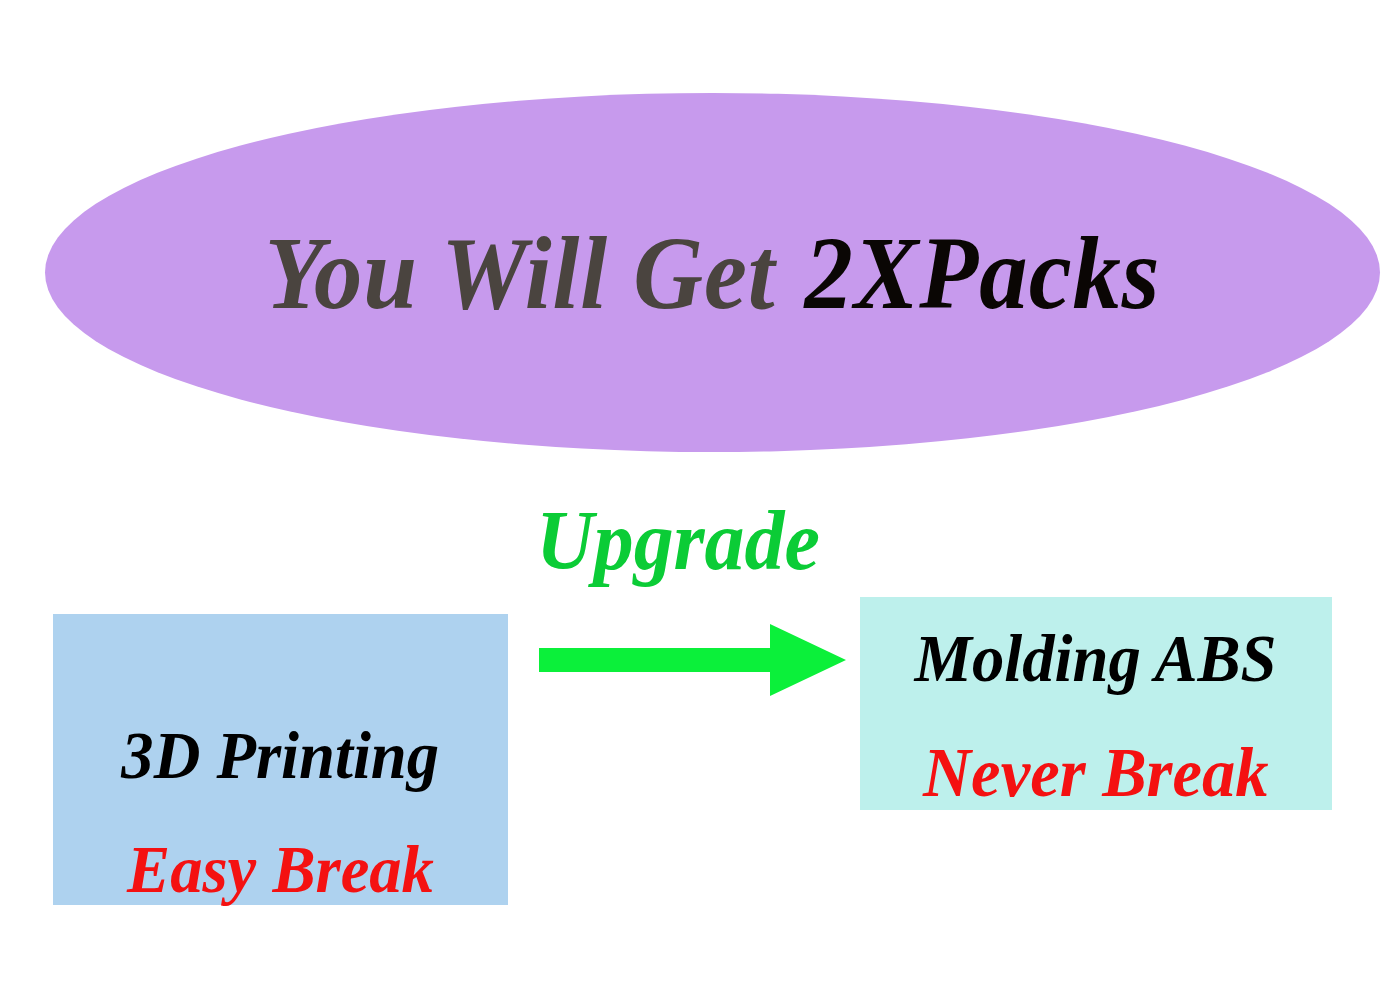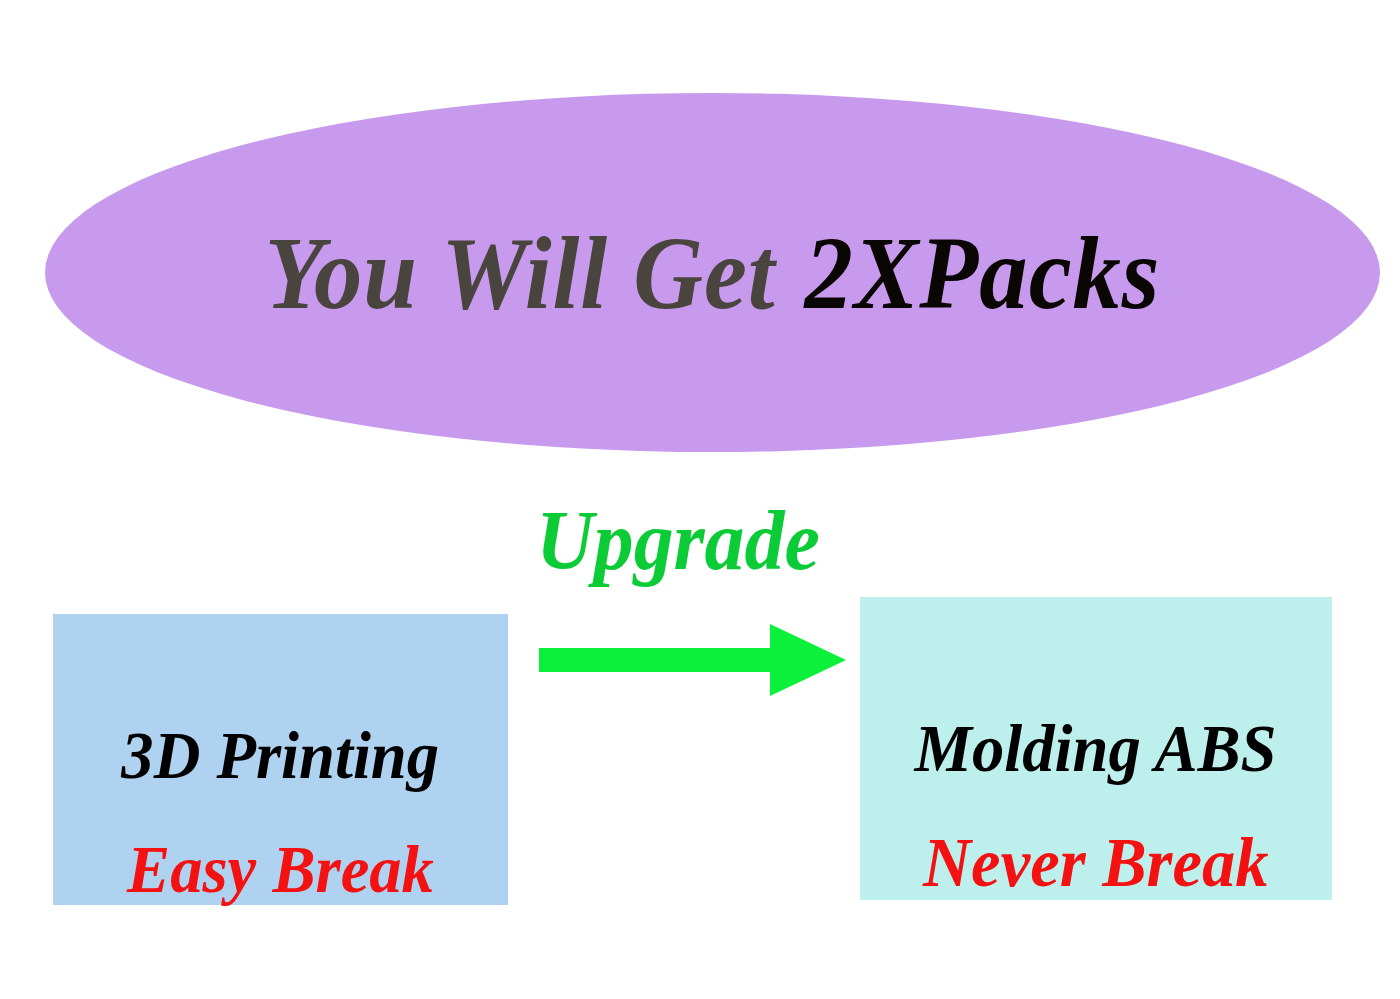--- a/index.html
+++ b/index.html
@@ -100,21 +100,21 @@
     left: 53px;
     top: 614px;
     width: 455px;
     height: 291px;
     background: #aed2ef;
   }
   .box-after {
     left: 860px;
     top: 597px;
     width: 472px;
-    height: 303px;
+    height: 213px;
     background: #bdf0ec;
   }
 
   .box-line {
     white-space: nowrap;
     font-family: "Liberation Serif", "DejaVu Serif", serif;
     font-weight: bold;
     line-height: 1.06;
     transform: scaleX(0.95);
     transform-origin: center center;

